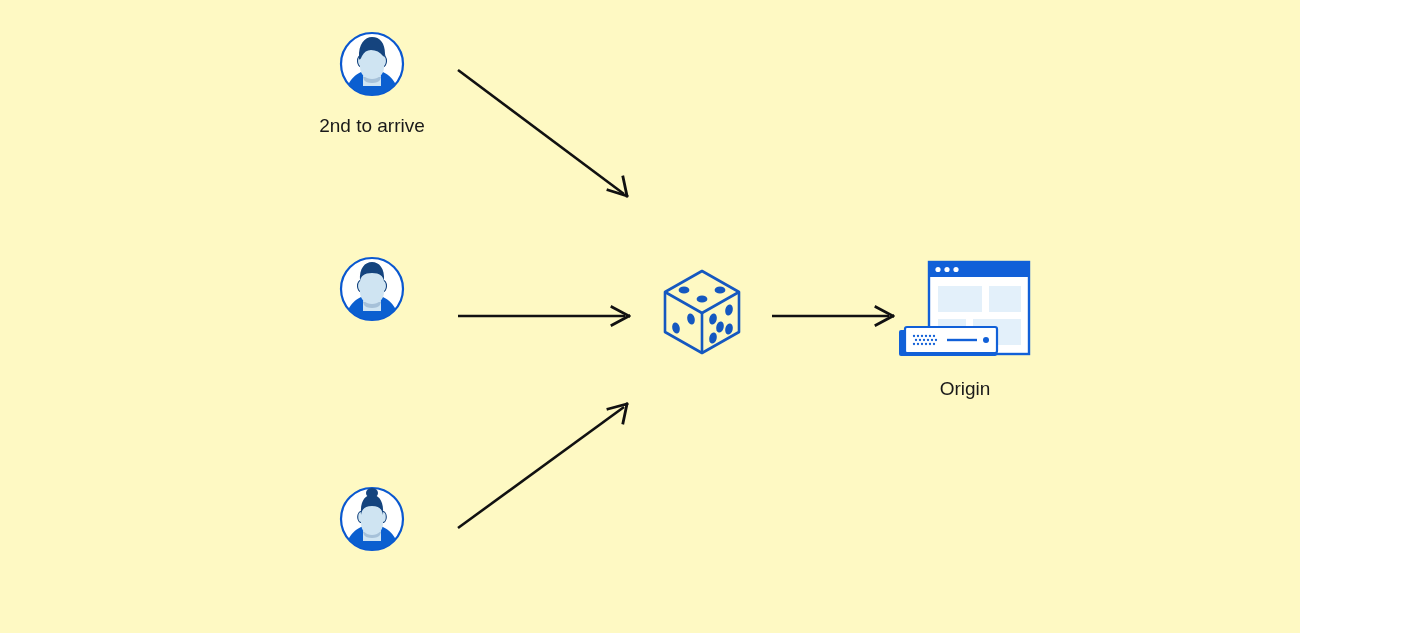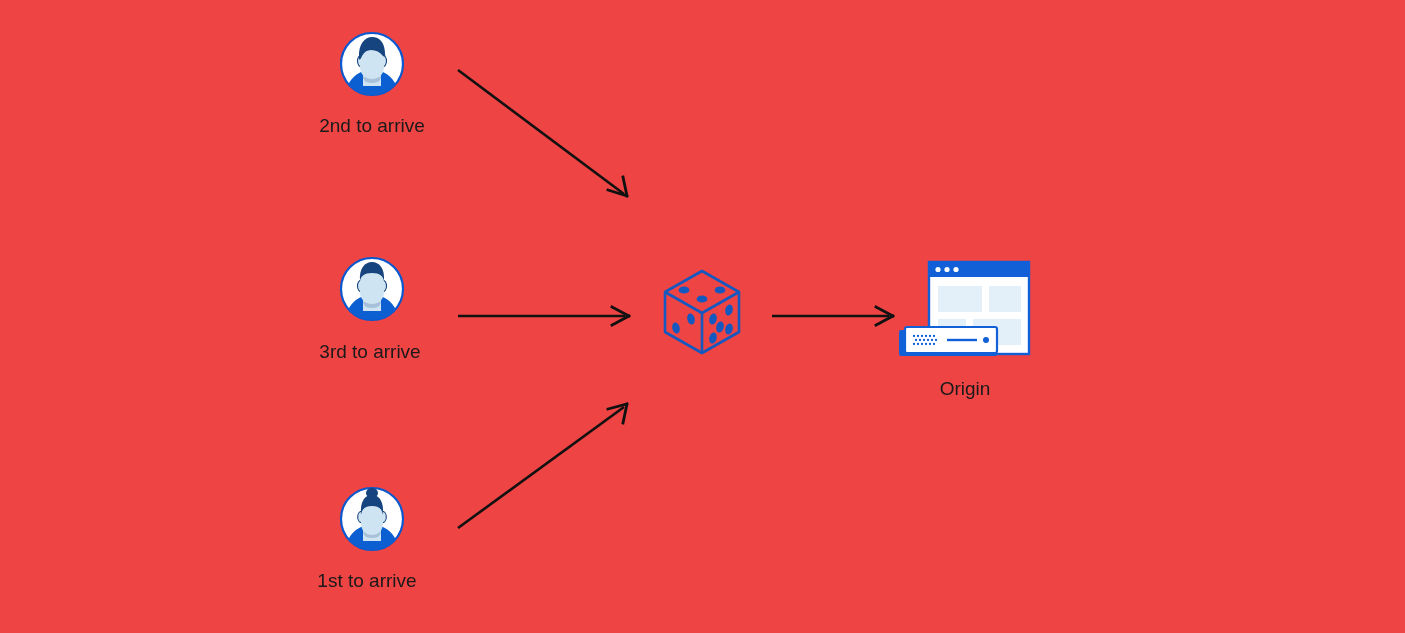--- a/index.html
+++ b/index.html
@@ -6,23 +6,23 @@
     margin: 0;
     padding: 0;
     background: #ffffff;
   }
   body {
     font-family: "Liberation Sans", sans-serif;
     -webkit-font-smoothing: antialiased;
   }
   #canvas {
     position: relative;
-    width: 1405px;
+    width: 1300px;
     height: 633px;
-    background: #ef4444;
+    background: #fef9c3;
     overflow: hidden;
   }
   .node {
     position: absolute;
   }
   .caption {
     position: absolute;
     text-align: center;
     color: #1a1a1a;
     font-size: 19px;
@@ -99,21 +99,20 @@
         <path d="M 34 40 C 16 40 8 54 6 68 L 62 68 C 60 54 52 40 34 40 Z" fill="#0b5fd0"></path>
         <path d="M 34 40 C 29 40 25 43 25 47 L 25 56 L 43 56 L 43 47 C 43 43 39 40 34 40 Z" fill="#cfe4f2"></path>
         <path d="M 26 50 C 28 54 40 54 42 50 L 43 47 L 25 47 Z" fill="#15447e" opacity="0.22"></path>
         <ellipse cx="23.5" cy="31" rx="4" ry="6" fill="#cfe4f2" stroke="#15447e" stroke-width="1.1"></ellipse>
         <ellipse cx="44.5" cy="31" rx="4" ry="6" fill="#cfe4f2" stroke="#15447e" stroke-width="1.1"></ellipse>
         <path d="M 22 27 C 22 15 28 9 34 9 C 40 9 46 15 46 27 L 46 37 C 46 45 40 49 34 49 C 28 49 22 45 22 37 Z" fill="#cfe4f2"></path>
         <path d="M 22 26 C 21 13 27 7 34 7 C 41 7 47 13 46 26 C 45 21 42 18 34 18 C 26 18 23 21 22 26 Z" fill="#15447e"></path>
       </g>
     </svg>
   </div>
-  <div class="caption" style="left:268px; top:341px; width:204px;">3rd to arrive</div>
 
   <div class="node" style="left:338px; top:485px;">
     <svg width="68" height="68" viewBox="0 0 68 68">
       <defs>
         <clipPath id="clipC">
             <circle cx="34" cy="34" r="31"></circle>
           </clipPath>
       </defs>
       <circle cx="34" cy="34" r="31" fill="#ffffff" stroke="#0a58d0" stroke-width="2.2"></circle>
       <g clip-path="url(#clipC)">
@@ -121,21 +120,20 @@
         <path d="M 34 40 C 29 40 25 43 25 47 L 25 56 L 43 56 L 43 47 C 43 43 39 40 34 40 Z" fill="#cfe4f2"></path>
         <path d="M 26 50 C 28 54 40 54 42 50 L 43 47 L 25 47 Z" fill="#15447e" opacity="0.22"></path>
         <ellipse cx="23.5" cy="32" rx="3.8" ry="5.6" fill="#cfe4f2" stroke="#15447e" stroke-width="1.1"></ellipse>
         <ellipse cx="44.5" cy="32" rx="3.8" ry="5.6" fill="#cfe4f2" stroke="#15447e" stroke-width="1.1"></ellipse>
         <path d="M 23 28 C 23 17 28 11 34 11 C 40 11 45 17 45 28 L 45 38 C 45 46 40 50 34 50 C 28 50 23 46 23 38 Z" fill="#cfe4f2"></path>
         <path d="M 23 30 C 22 16 27 10 34 10 C 41 10 46 16 45 30 C 44 24 41 21 34 21 C 27 21 24 24 23 30 Z" fill="#15447e"></path>
         <ellipse cx="34" cy="8" rx="6" ry="5" fill="#15447e"></ellipse>
       </g>
     </svg>
   </div>
-  <div class="caption" style="left:265px; top:570px; width:204px;">1st to arrive</div>
 
   <div class="node" style="left:660px; top:266px;">
     <svg width="84" height="92" viewBox="0 0 84 92">
       <g fill="none" stroke="#1558c0" stroke-width="2.6" stroke-linejoin="round">
         <path d="M 42 5 L 79 26 L 79 66 L 42 87 L 5 66 L 5 26 Z"></path>
         <path d="M 5 26 L 42 47 L 79 26"></path>
         <path d="M 42 47 L 42 87"></path>
       </g>
       <g fill="#1558c0">
         <ellipse cx="24" cy="24" rx="5.4" ry="3.6"></ellipse>

